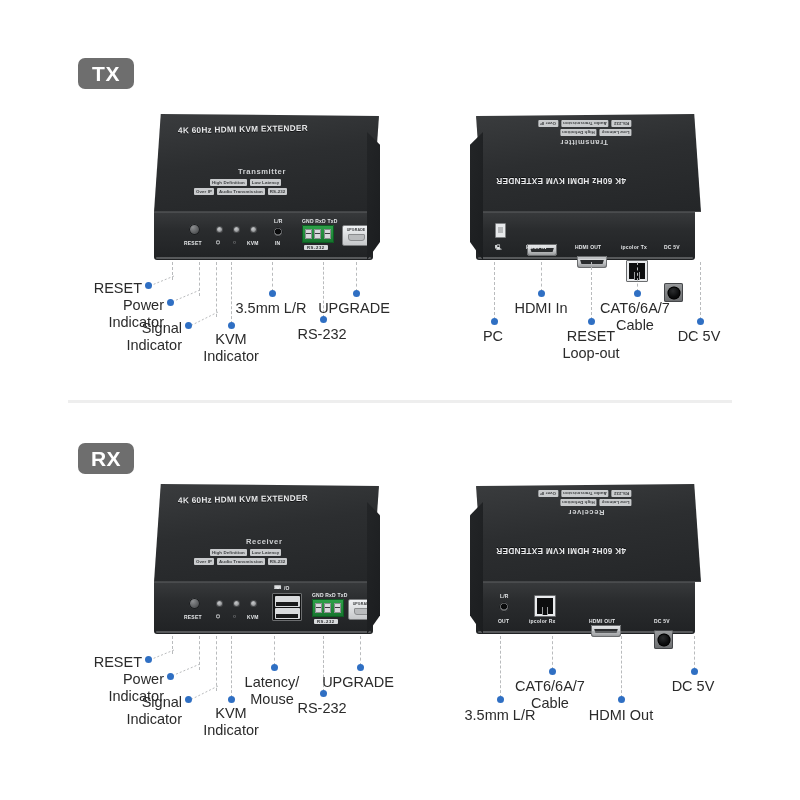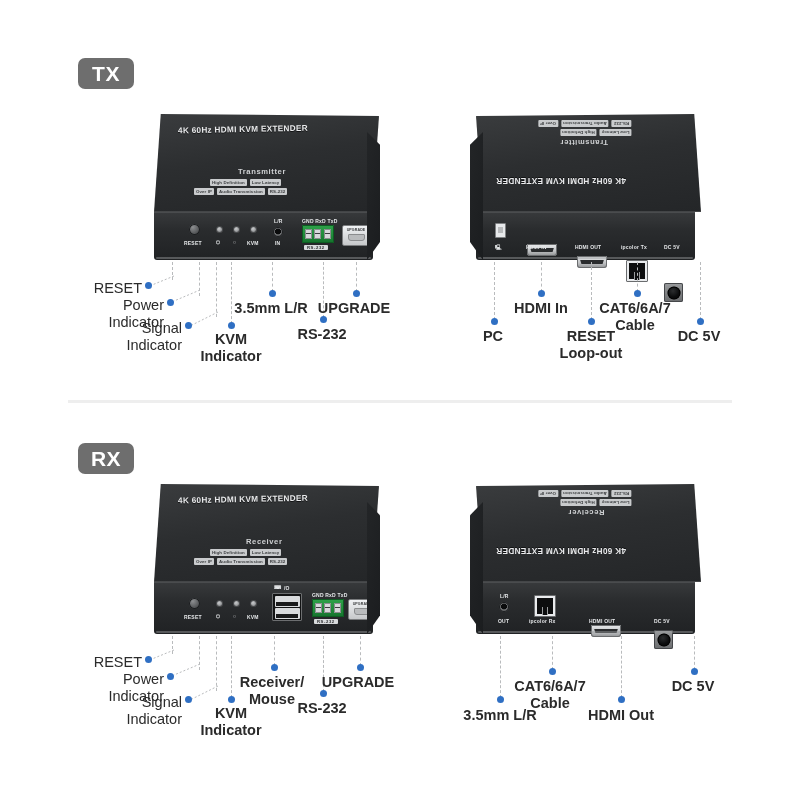--- a/index.html
+++ b/index.html
@@ -216,21 +216,21 @@
     background: #2f6fc3;
   }
   .cl {
     position: absolute;
     font-size: 14.5px;
     line-height: 17px;
     color: #2b2b2b;
     white-space: pre-line;
     font-family: "Liberation Sans", sans-serif;
   }
-  .cl.c { text-align: center; font-weight: bold; }
+  .cl.c { text-align: center; }
   .cl.r { text-align: right; }
 </style>
 </head>
 <body>
 
 <div class="stage">
 
   <div class="sec-badge" style="left:78px; top:58px;">TX</div>
 
   <div class="device" style="left:148px; top:114px; width:238px; height:148px;">
@@ -463,21 +463,21 @@
     <div class="cl r" style="left:76px; top:694px; width:106px;">Signal
 Indicator</div>
 
     <div class="lead" style="left:231px; top:636px; height:62px;"></div>
     <div class="dot" style="left:228px; top:696px;"></div>
     <div class="cl c" style="left:188px; top:705px; width:86px;">KVM
 Indicator</div>
 
     <div class="lead" style="left:274px; top:636px; height:30px;"></div>
     <div class="dot" style="left:271px; top:664px;"></div>
-    <div class="cl c" style="left:224px; top:674px; width:96px;">Receiver/
+    <div class="cl c" style="left:224px; top:674px; width:96px;">Latency/
 Mouse</div>
 
     <div class="lead" style="left:323px; top:636px; height:56px;"></div>
     <div class="dot" style="left:320px; top:690px;"></div>
     <div class="cl c" style="left:284px; top:700px; width:76px;">RS-232</div>
 
     <div class="lead" style="left:360px; top:636px; height:30px;"></div>
     <div class="dot" style="left:357px; top:664px;"></div>
     <div class="cl c" style="left:310px; top:674px; width:96px;">UPGRADE</div>
   </div>

